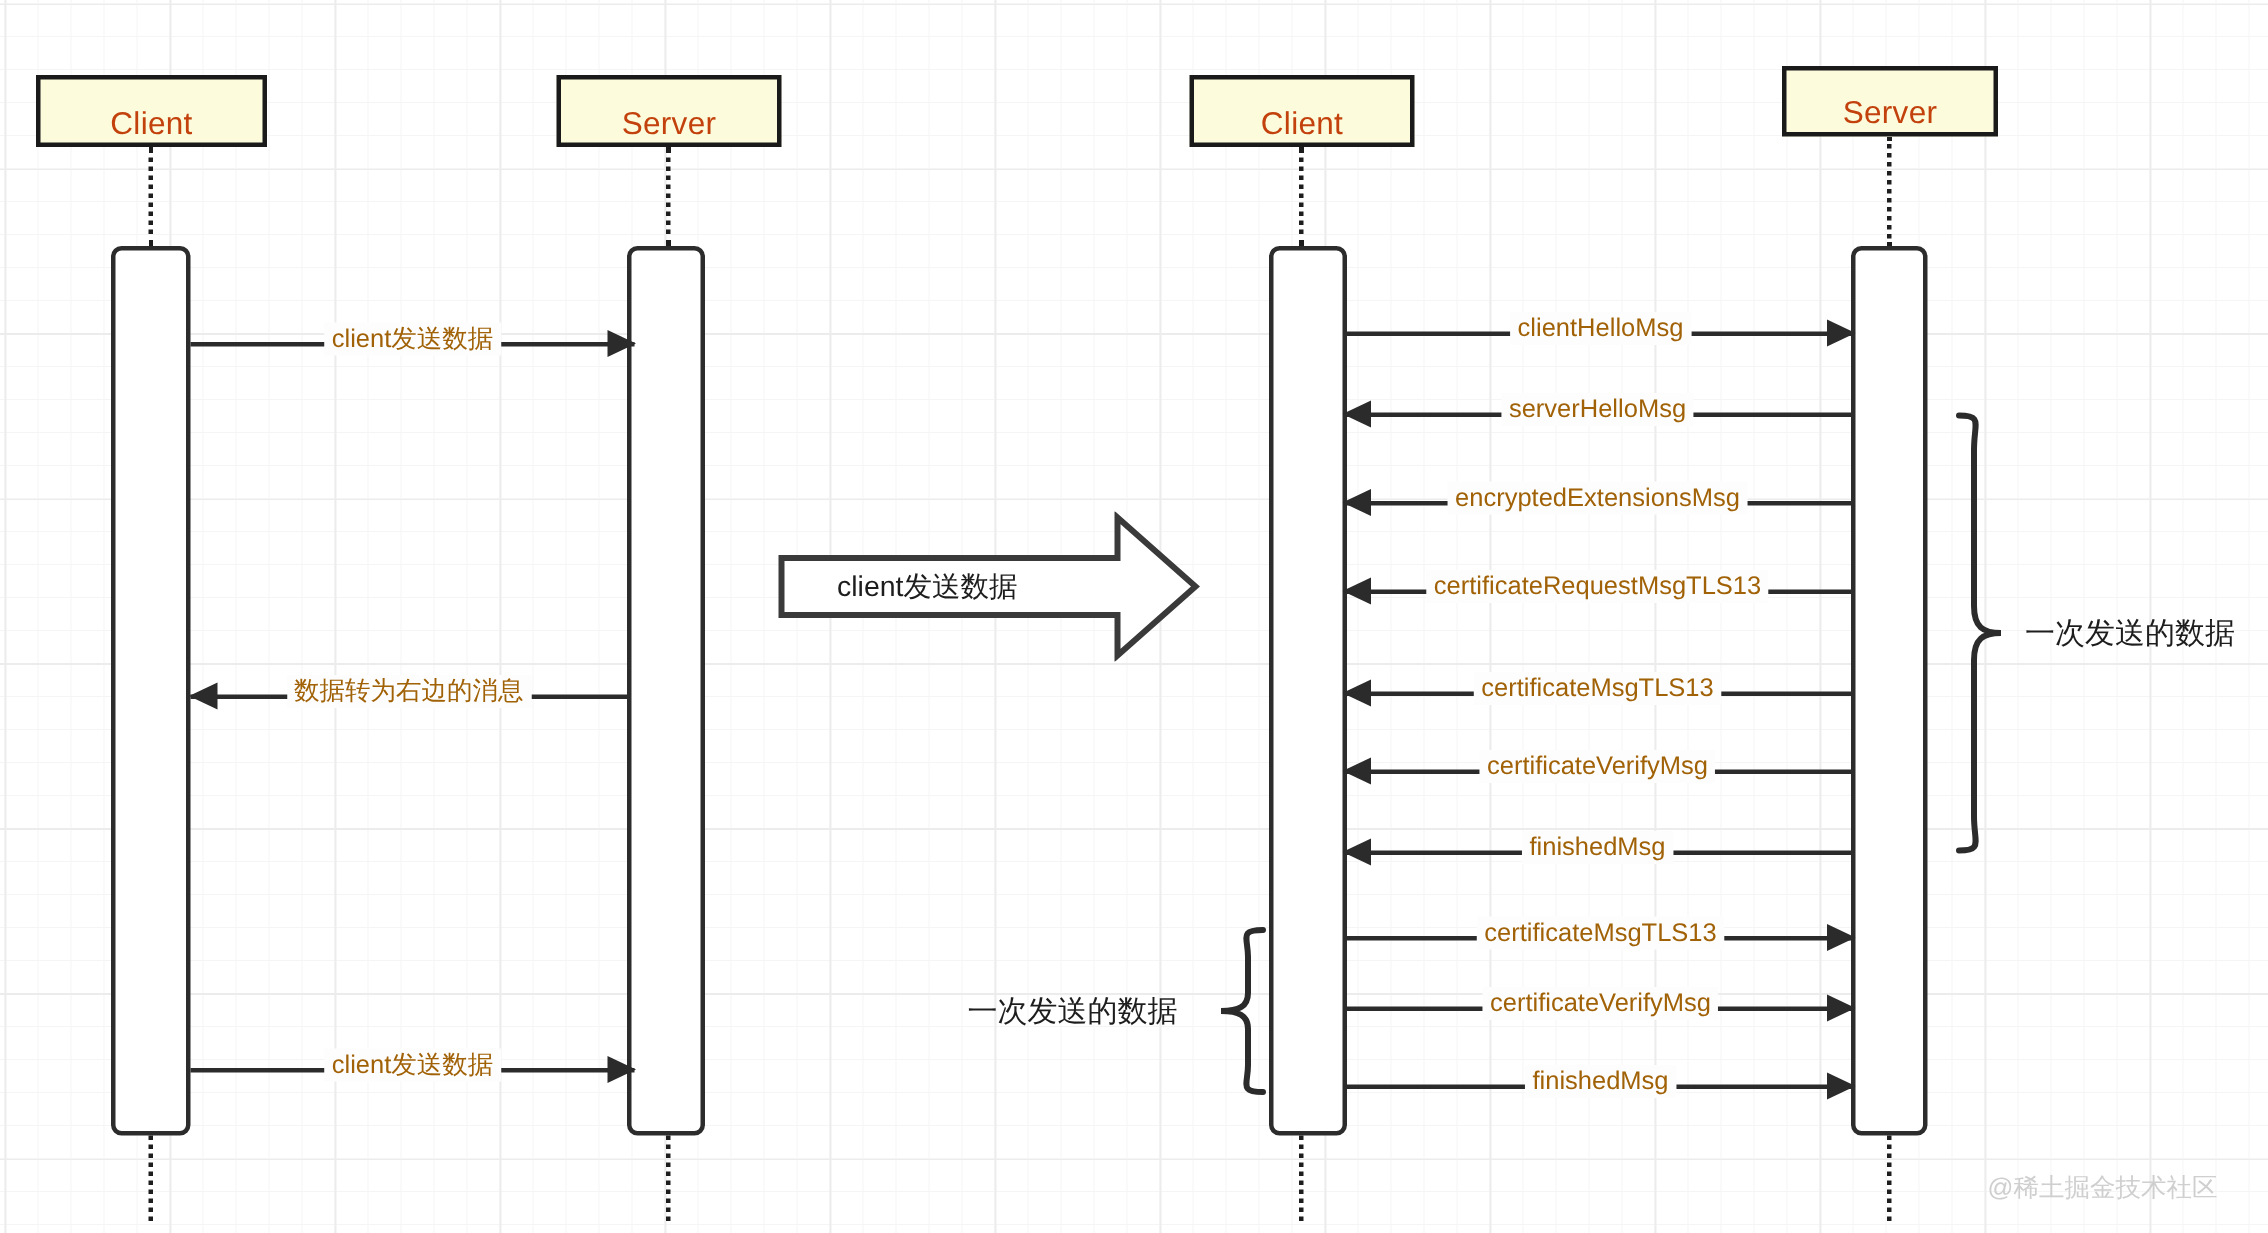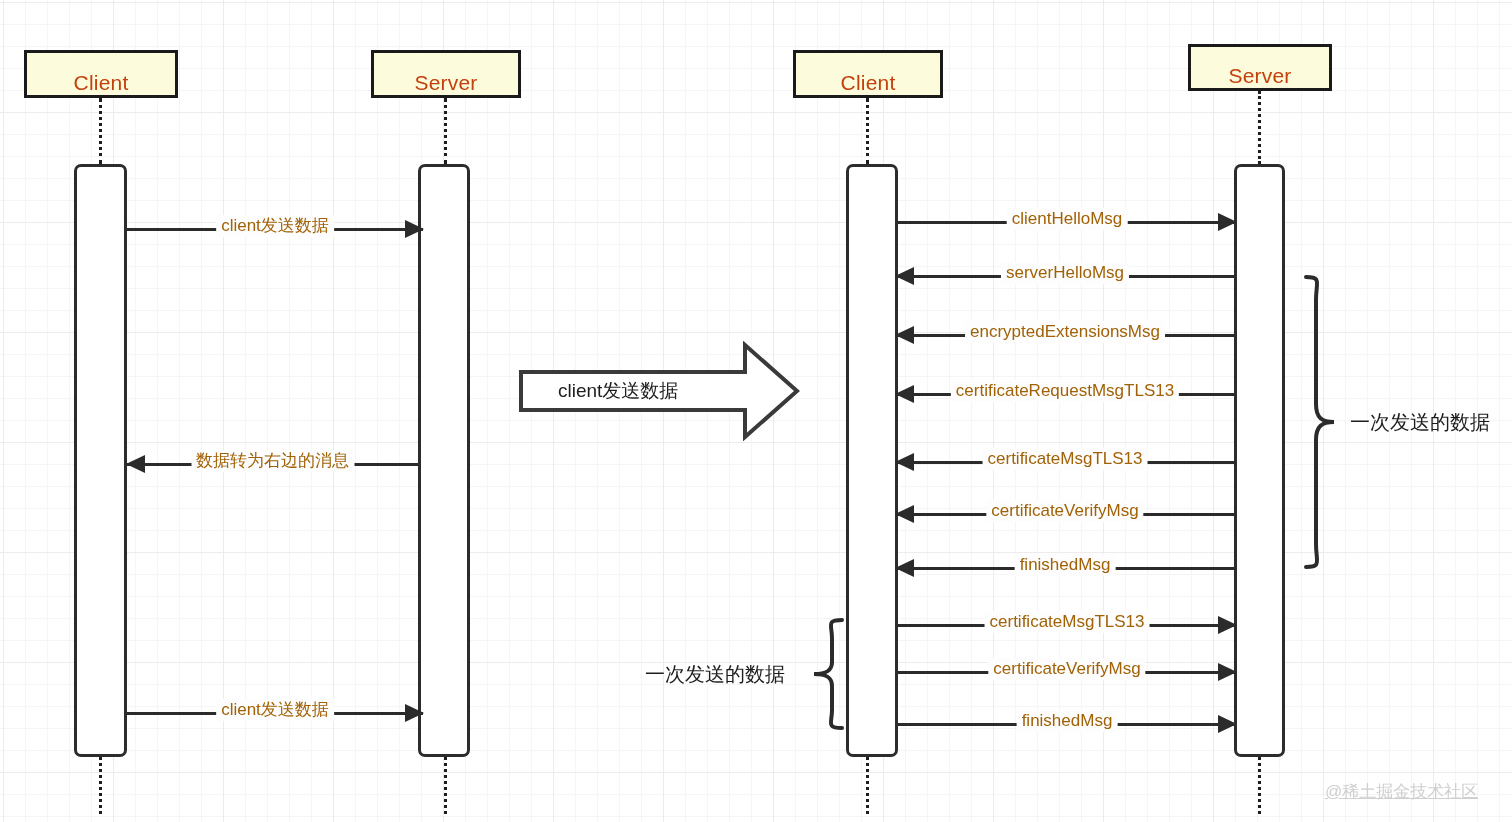--- a/index.html
+++ b/index.html
@@ -105,21 +105,20 @@
     color: #1d1d1d;
     white-space: nowrap;
     top: 50%;
     transform: translateY(-50%);
   }
   .watermark {
     position: absolute;
     font-size: 17px;
     color: #cfcfcf;
     white-space: nowrap;
-    text-decoration: underline;
   }
 </style>
 </head>
 <body>
 
 <div id="canvas">
 
   <div class="lifeline-box" style="left:24px; top:50px; width:154px; height:48px;">
     <span>Client</span>
   </div>

